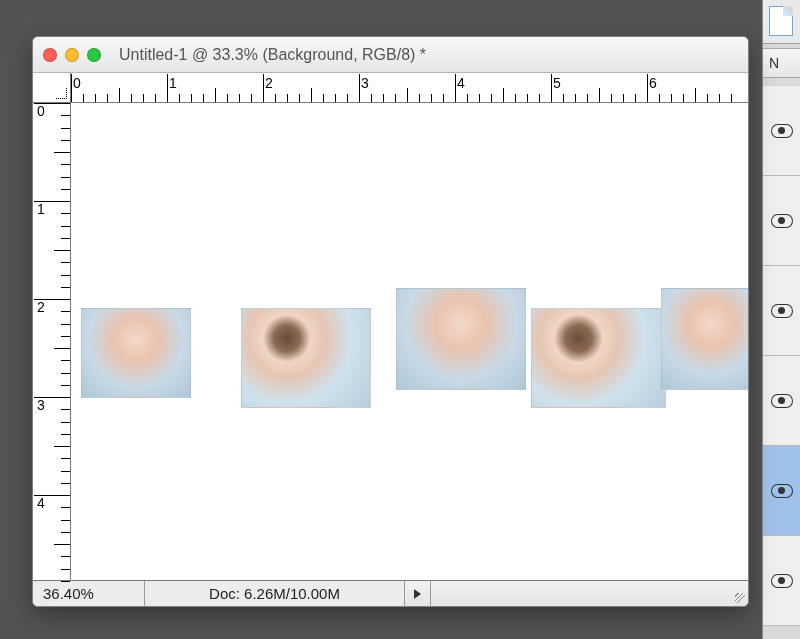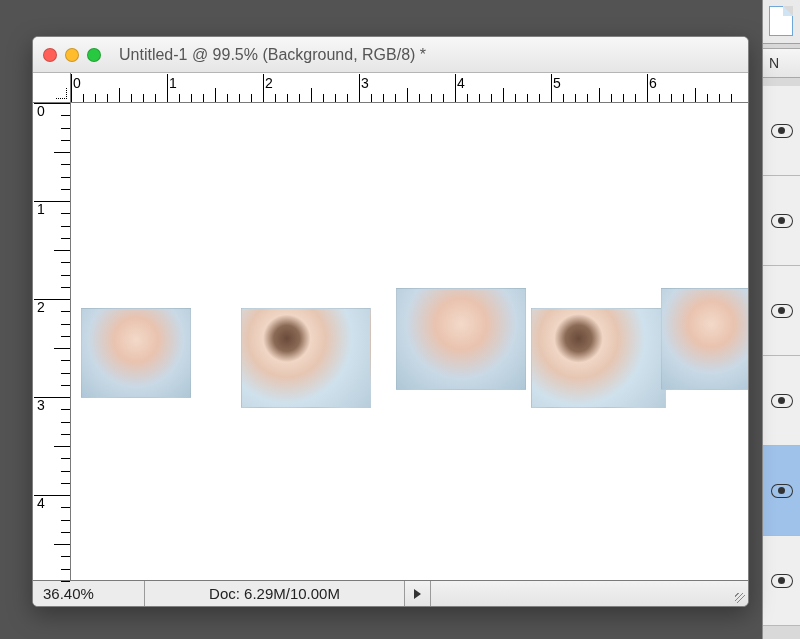--- a/index.html
+++ b/index.html
@@ -268,21 +268,21 @@
 </div>
 
 <div class="doc-window">
 
   <div class="titlebar">
     <div class="traffic">
       <div class="tl-btn tl-close"></div>
       <div class="tl-btn tl-min"></div>
       <div class="tl-btn tl-zoom"></div>
     </div>
-    <div class="title-text">Untitled-1 @ 99.5% (Background, RGB/8) *</div>
+    <div class="title-text">Untitled-1 @ 33.3% (Background, RGB/8) *</div>
   </div>
 
   <div class="ruler-row">
     <div class="ruler-corner"></div>
     <div class="ruler-h" id="ruler-h">
         <div class="major" style="left: 2px;">0</div>
         <div class="tick" style="left: 0px; height: 28px;"></div>
         <div class="tick" style="left: 12px; height: 8px;"></div>
         <div class="tick" style="left: 24px; height: 8px;"></div>
         <div class="tick" style="left: 36px; height: 8px;"></div>
@@ -401,21 +401,21 @@
         <div class="photo mom" style="left:170px; top:205px; width:130px; height:100px;"></div>
         <div class="photo" style="left:325px; top:185px; width:130px; height:102px;"></div>
         <div class="photo mom" style="left:460px; top:205px; width:135px; height:100px;"></div>
         <div class="photo" style="left:590px; top:185px; width:100px; height:102px;"></div>
       </div>
     </div>
   </div>
 
   <div class="statusbar">
     <div class="status-seg status-zoom">36.40%</div>
-    <div class="status-seg status-doc">Doc: 6.29M/10.00M</div>
+    <div class="status-seg status-doc">Doc: 6.26M/10.00M</div>
     <div class="status-arrow">
         <span></span>
       </div>
     <div class="status-flex"></div>
     <div class="resize-grip">
         <span></span>
       </div>
   </div>
 
 </div>

